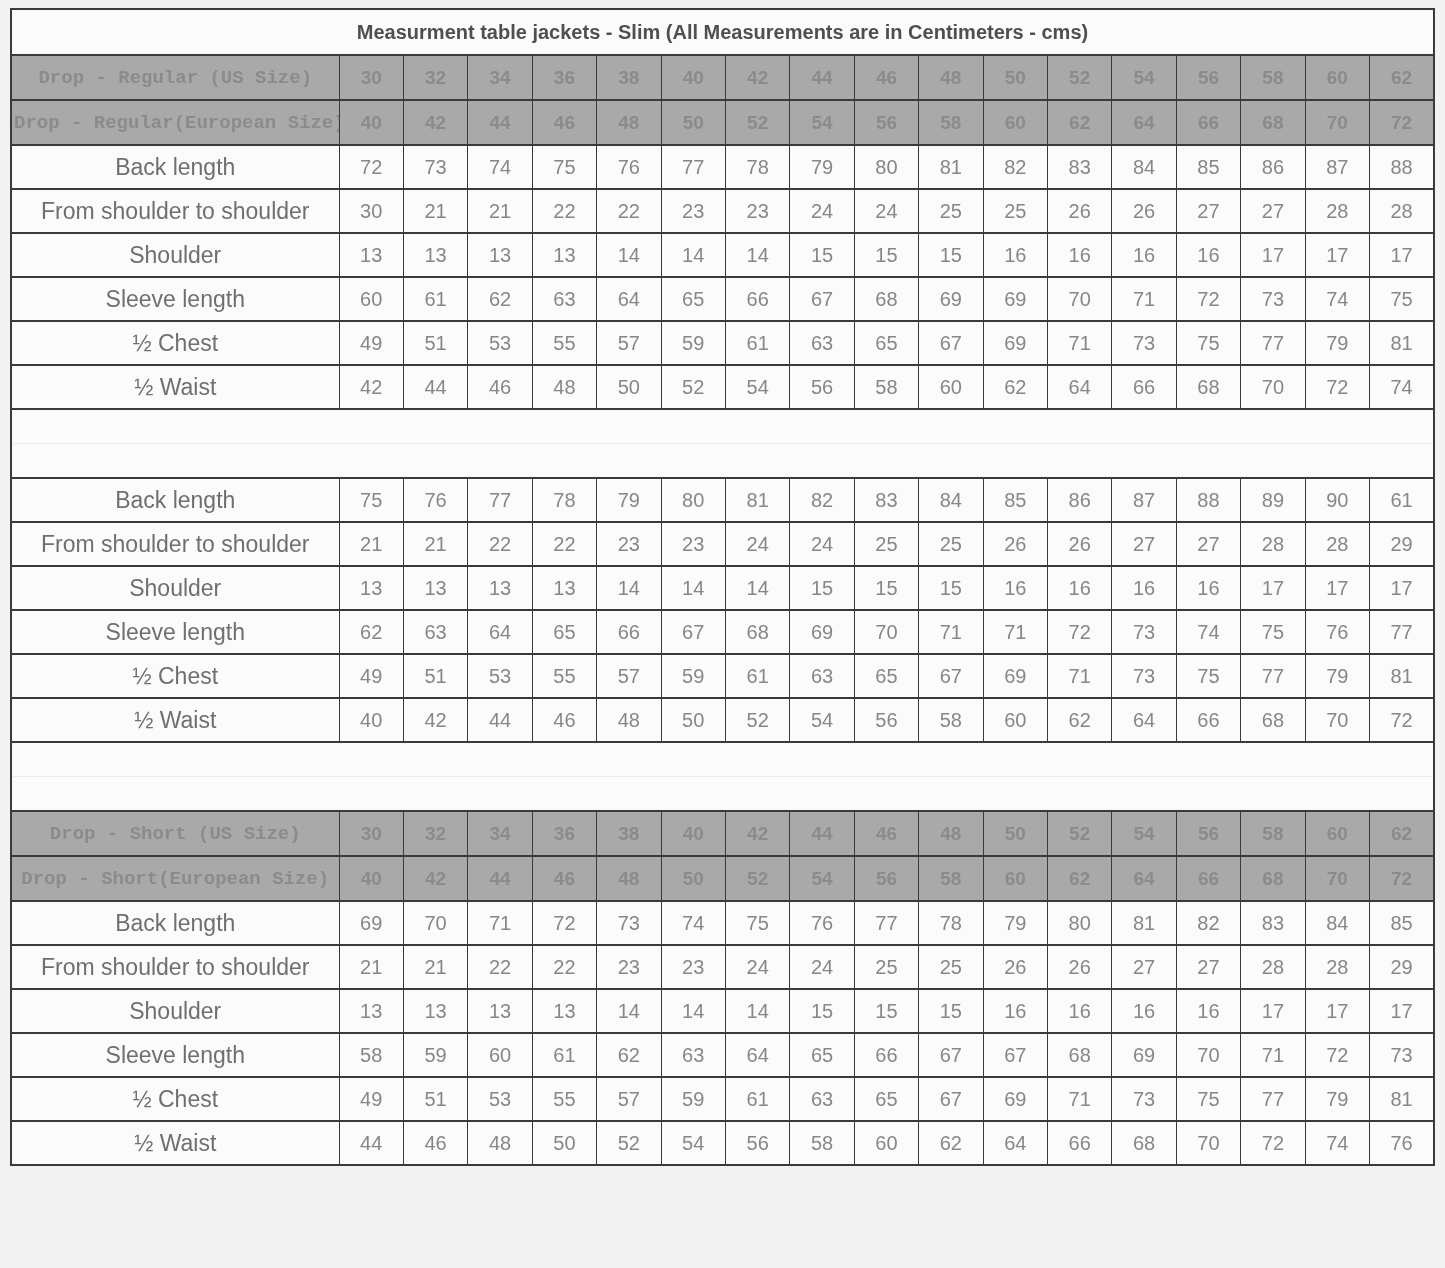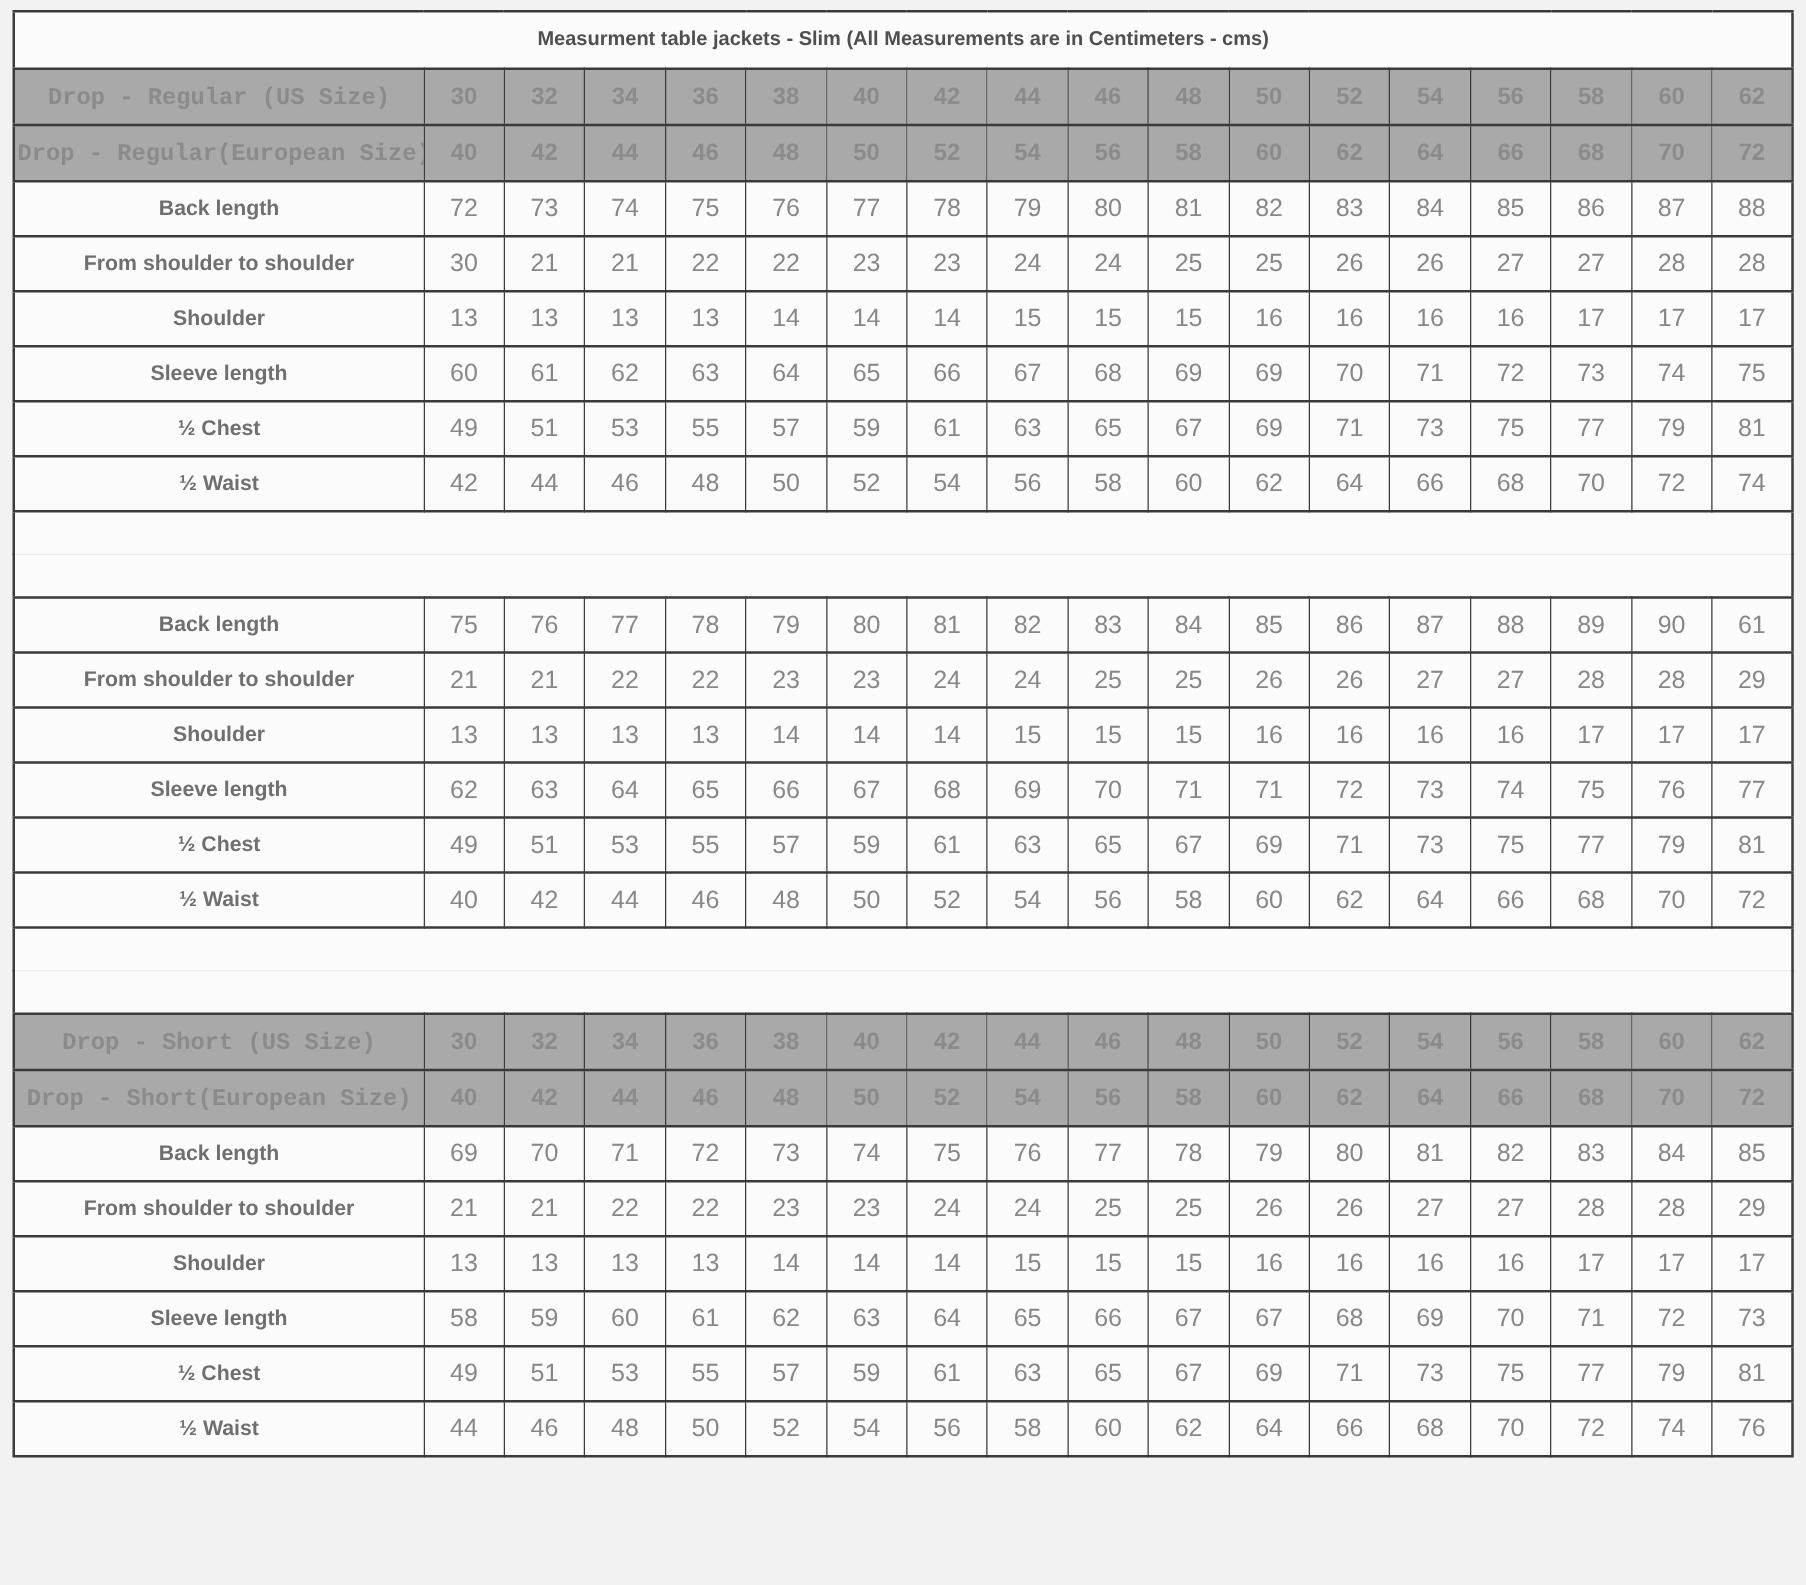--- a/index.html
+++ b/index.html
@@ -27,44 +27,44 @@
     border:1px solid var(--border);
     text-align:center;
     vertical-align:middle;
     padding:0 2px;
     overflow:hidden;
     white-space:nowrap;
   }
   tr{border-top:2px solid var(--border);border-bottom:2px solid var(--border);}
   tr.title-row th{
     height:44px;
-    font-size:16px;
+    font-size:20px;
     font-weight:bold;
     color:var(--title_text);
     background:var(--table_bg);
     border-bottom:2px solid var(--border);
   }
   tr.size-header td{
     height:43px;
     background:var(--header_bg);
     color:var(--header_text);
     font-weight:bold;
     font-size:19px;
   }
   tr.size-header td.row-label{font-size:19px;font-family:Liberation Mono, monospace;}
   tr.data-row td{
     height:42px;
     background:var(--table_bg);
     color:var(--value_text);
     font-size:20px;
   }
   tr.data-row td.row-label{
-    font-weight:bold;
+    font-weight:normal;
     color:var(--label_text);
-    font-size:17px;
+    font-size:23px;
   }
   tr.spacer-row{border-top:none;border-bottom:none;}
   tr.spacer-row td{
     height:33px;
     background:var(--table_bg);
     border-left:none;border-right:none;
     border-top:none;border-bottom:none;
   }
   tr.spacer-row.spacer-a td{border-top:2px solid var(--border);border-bottom:1px solid var(--spacer_line);}
   tr.spacer-row.spacer-b td{border-bottom:2px solid var(--border);}

